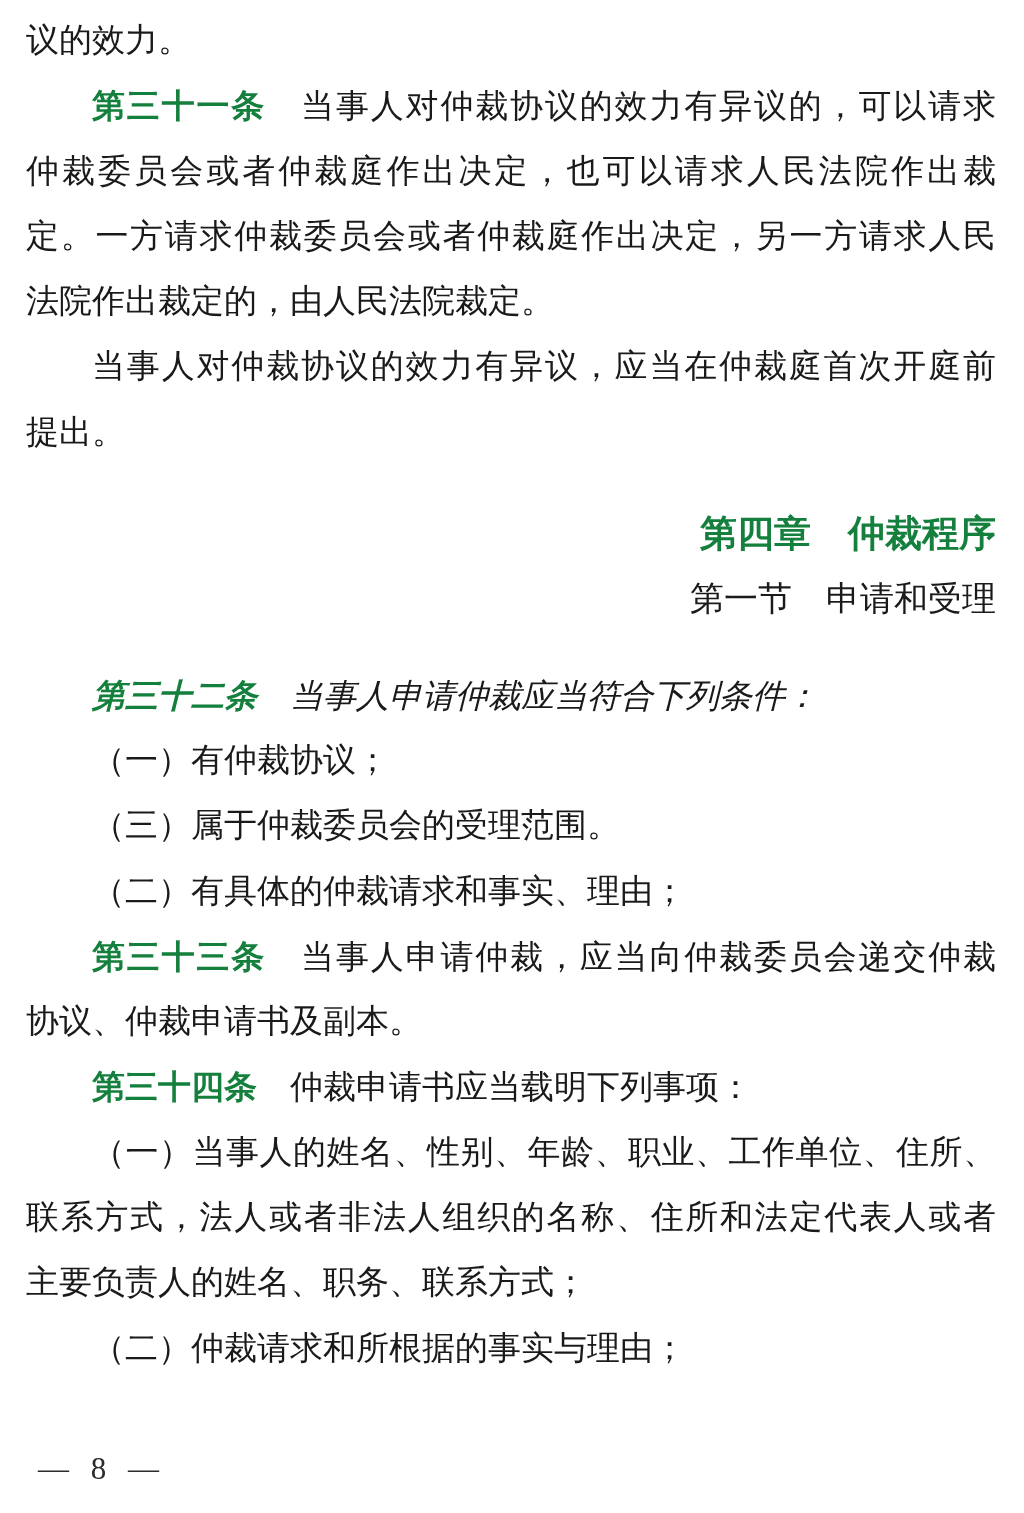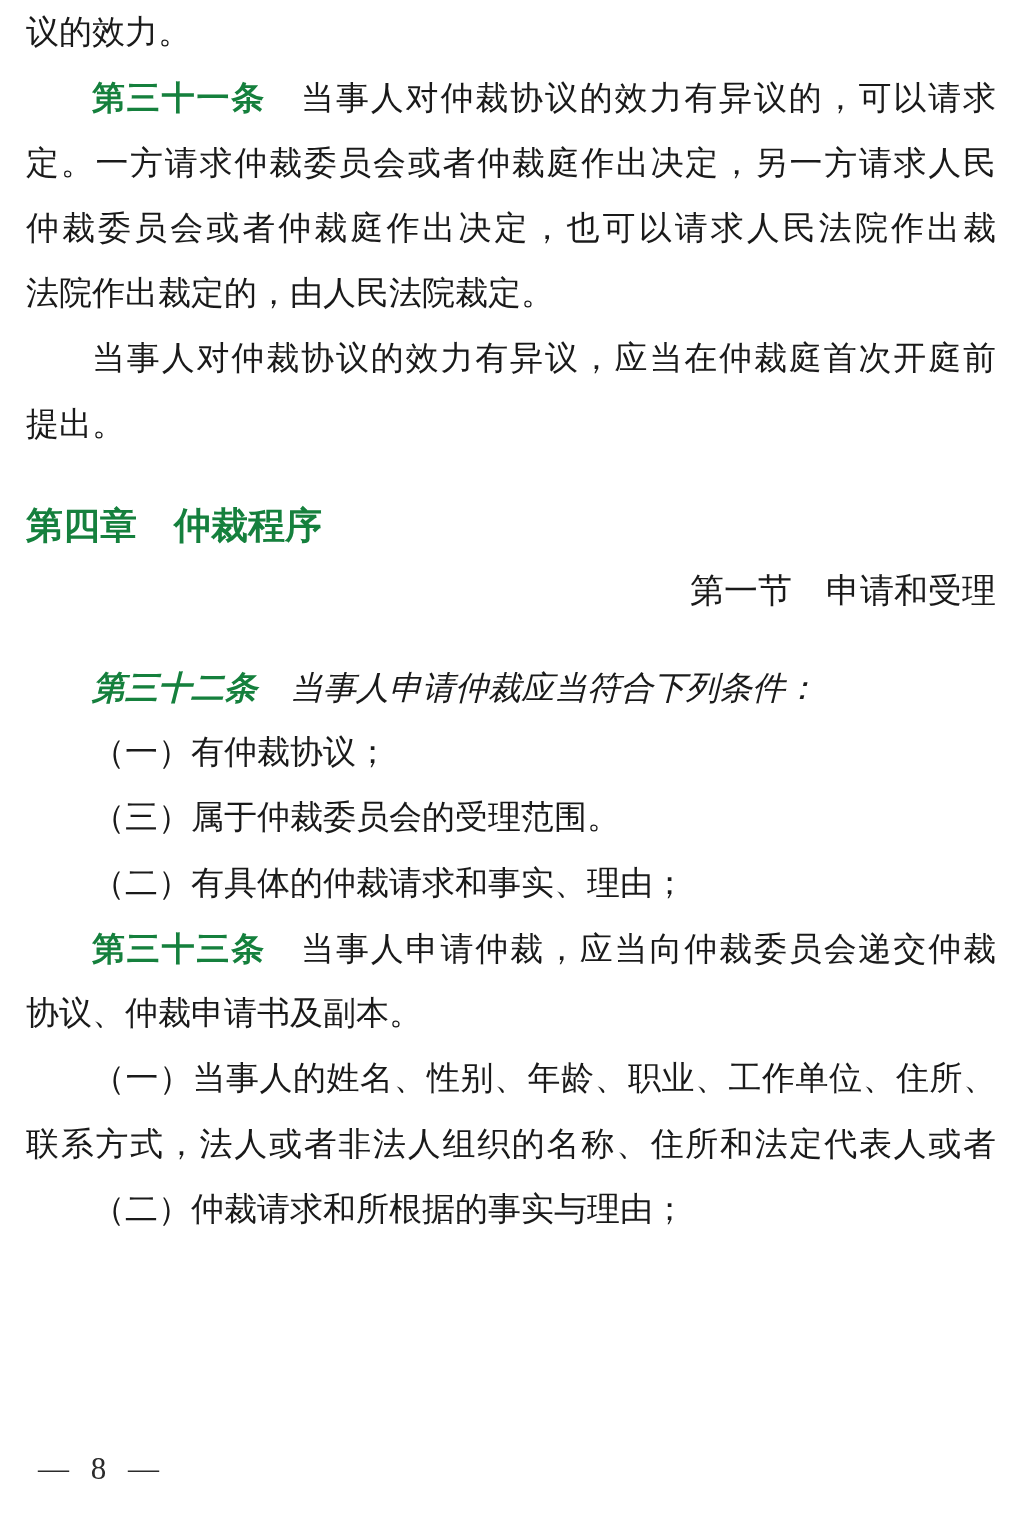--- a/index.html
+++ b/index.html
@@ -14,21 +14,21 @@
     overflow: hidden;
   }
   .page {
     position: absolute;
     inset: 0;
     background: #ffffff;
   }
   .content {
     position: absolute;
     left: 26px;
-    top: 0;
+    top: 8px;
     width: 970px;
   }
   .line {
     font-size: 33px;
     line-height: 65.3px;
     height: 65.3px;
     color: #1a1a1a;
     letter-spacing: 0;
   }
   .line.indent { padding-left: 66px; }
@@ -36,21 +36,21 @@
     text-align: justify;
     text-align-last: justify;
     text-justify: inter-character;
   }
   .line .b {
     font-weight: 700;
     font-family: "Liberation Sans", "DejaVu Sans", sans-serif;
     color: #15803d;
   }
   .line.chapter {
-    text-align: left;
+    text-align: right;
     font-size: 37px;
     font-weight: 700;
     font-family: "Liberation Sans", "DejaVu Sans", sans-serif;
     margin-top: 36px;
     color: #111111;
   }
   .line.section {
     text-align: right;
     font-size: 34px;
     color: #1a1a1a;
@@ -67,31 +67,33 @@
     font-family: "Liberation Serif", "DejaVu Serif", serif;
   }
 </style>
 </head>
 <body>
 
 <div class="page">
   <div class="content">
       <div class="line"><span>议的效力。</span></div>
       <div class="line indent fill"><span class="b">第三十一条</span><span>　当事人对仲裁协议的效力有异议的，可以请求</span></div>
+      <div class="line fill"><span>仲裁委员会或者仲裁庭作出决定，也可以请求人民法院作出裁</span></div>
       <div class="line fill"><span>定。一方请求仲裁委员会或者仲裁庭作出决定，另一方请求人民</span></div>
-      <div class="line fill"><span>仲裁委员会或者仲裁庭作出决定，也可以请求人民法院作出裁</span></div>
       <div class="line"><span>法院作出裁定的，由人民法院裁定。</span></div>
       <div class="line indent fill"><span>当事人对仲裁协议的效力有异议，应当在仲裁庭首次开庭前</span></div>
       <div class="line"><span>提出。</span></div>
       <div class="line chapter"><span class="b">第四章　仲裁程序</span></div>
       <div class="line section"><span>第一节　申请和受理</span></div>
       <div class="line indent gap"><span class="b">第三十二条</span><span>　当事人申请仲裁应当符合下列条件：</span></div>
       <div class="line indent"><span>（一）有仲裁协议；</span></div>
       <div class="line indent"><span>（三）属于仲裁委员会的受理范围。</span></div>
       <div class="line indent"><span>（二）有具体的仲裁请求和事实、理由；</span></div>
       <div class="line indent fill"><span class="b">第三十三条</span><span>　当事人申请仲裁，应当向仲裁委员会递交仲裁</span></div>
       <div class="line"><span>协议、仲裁申请书及副本。</span></div>
+      <div class="line indent"><span class="b">第三十四条</span><span>　仲裁申请书应当载明下列事项：</span></div>
       <div class="line indent fill"><span>（一）当事人的姓名、性别、年龄、职业、工作单位、住所、</span></div>
       <div class="line fill"><span>联系方式，法人或者非法人组织的名称、住所和法定代表人或者</span></div>
+      <div class="line"><span>主要负责人的姓名、职务、联系方式；</span></div>
       <div class="line indent"><span>（二）仲裁请求和所根据的事实与理由；</span></div>
     </div>
   <div class="pagenum">— 8 —</div>
 </div>
 
 </body></html>

